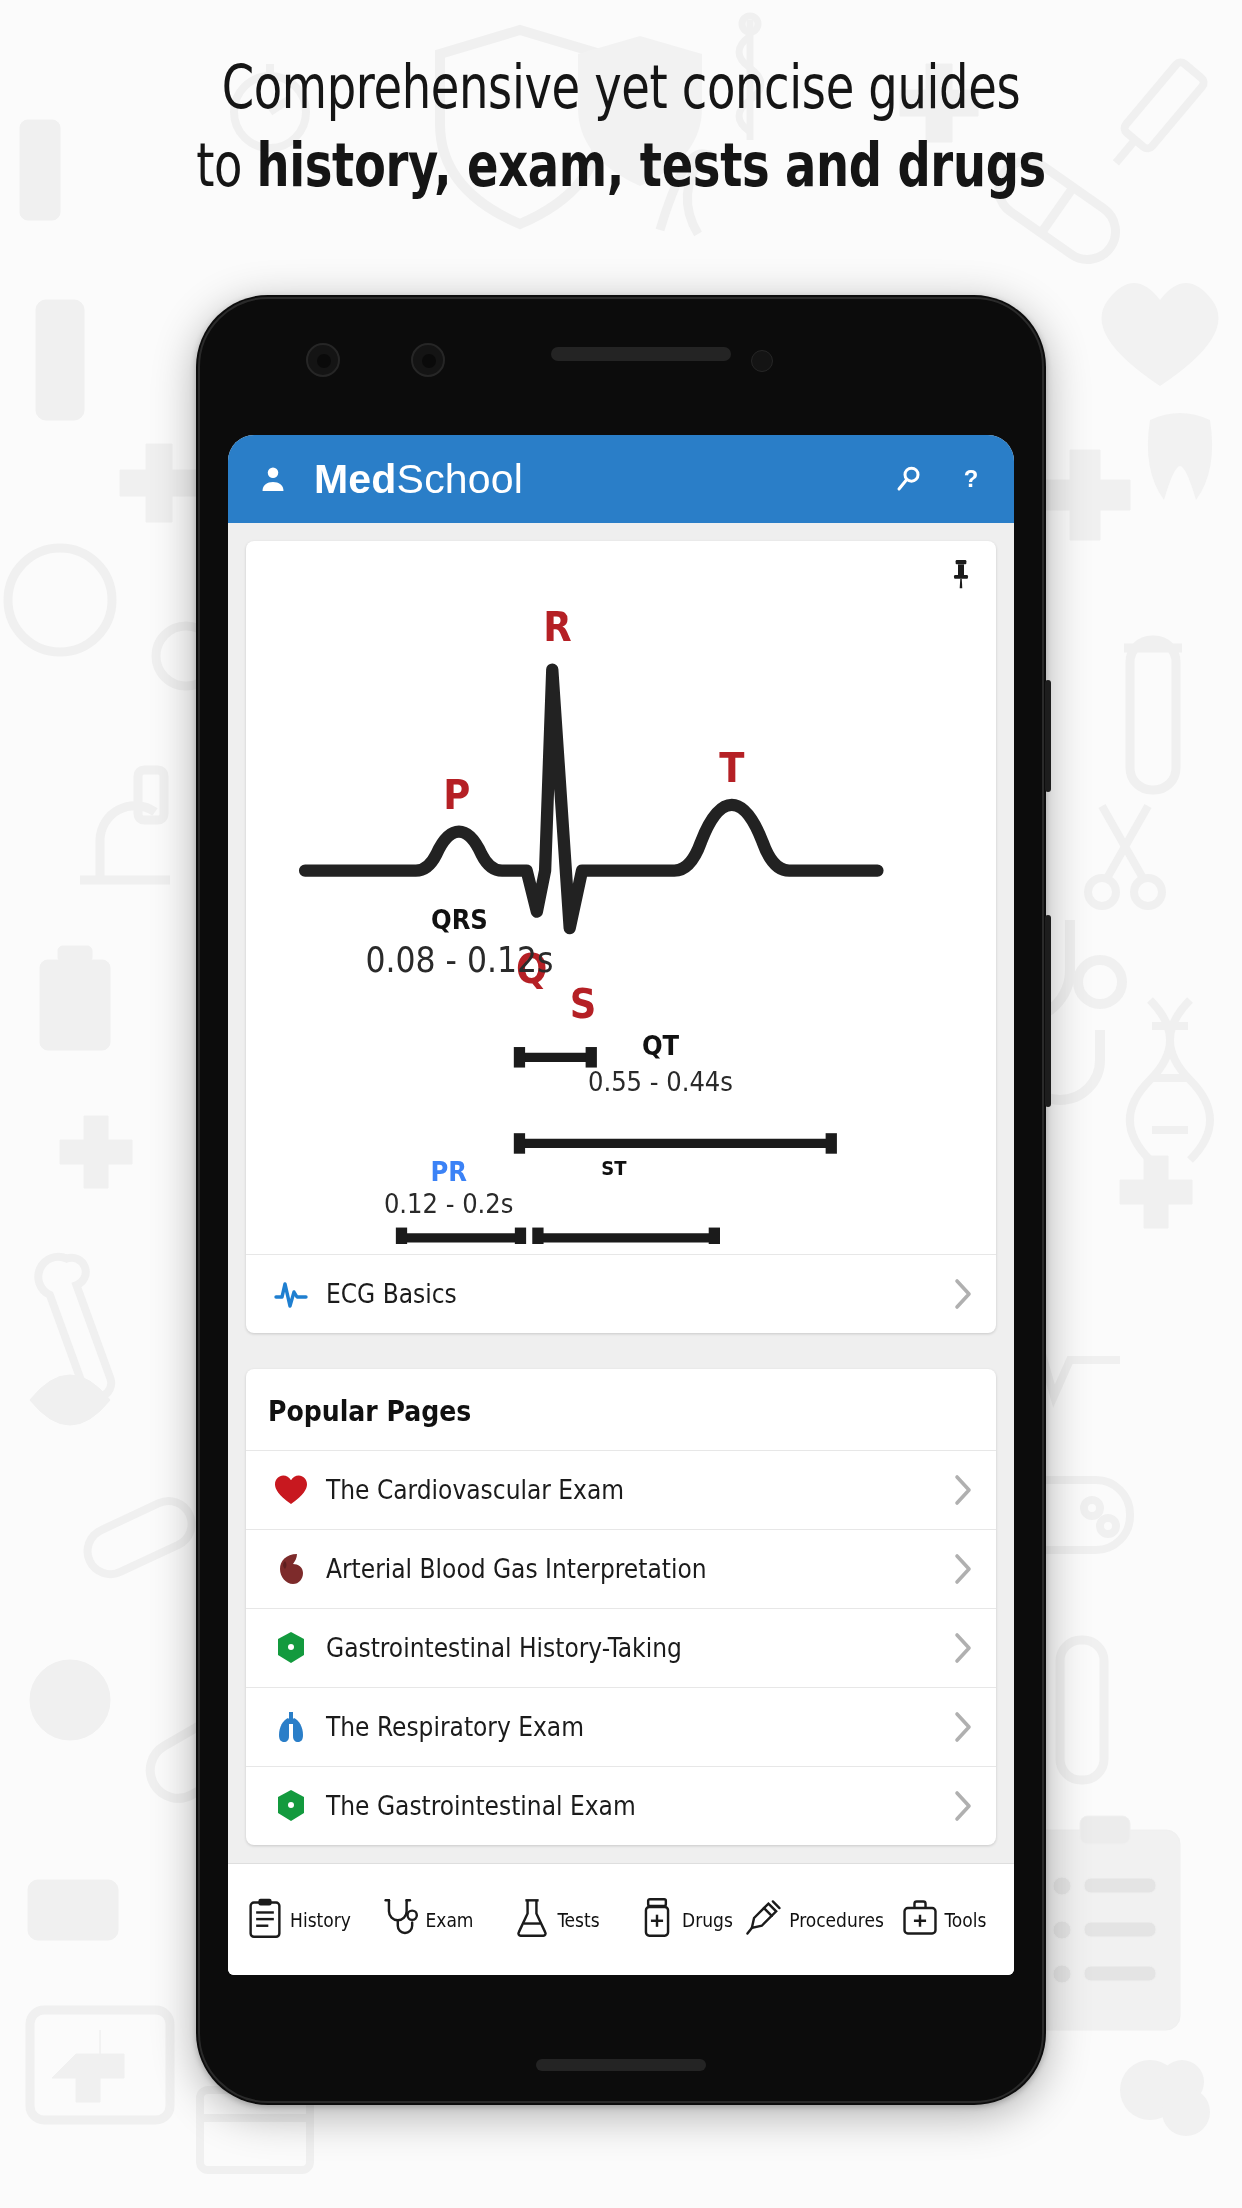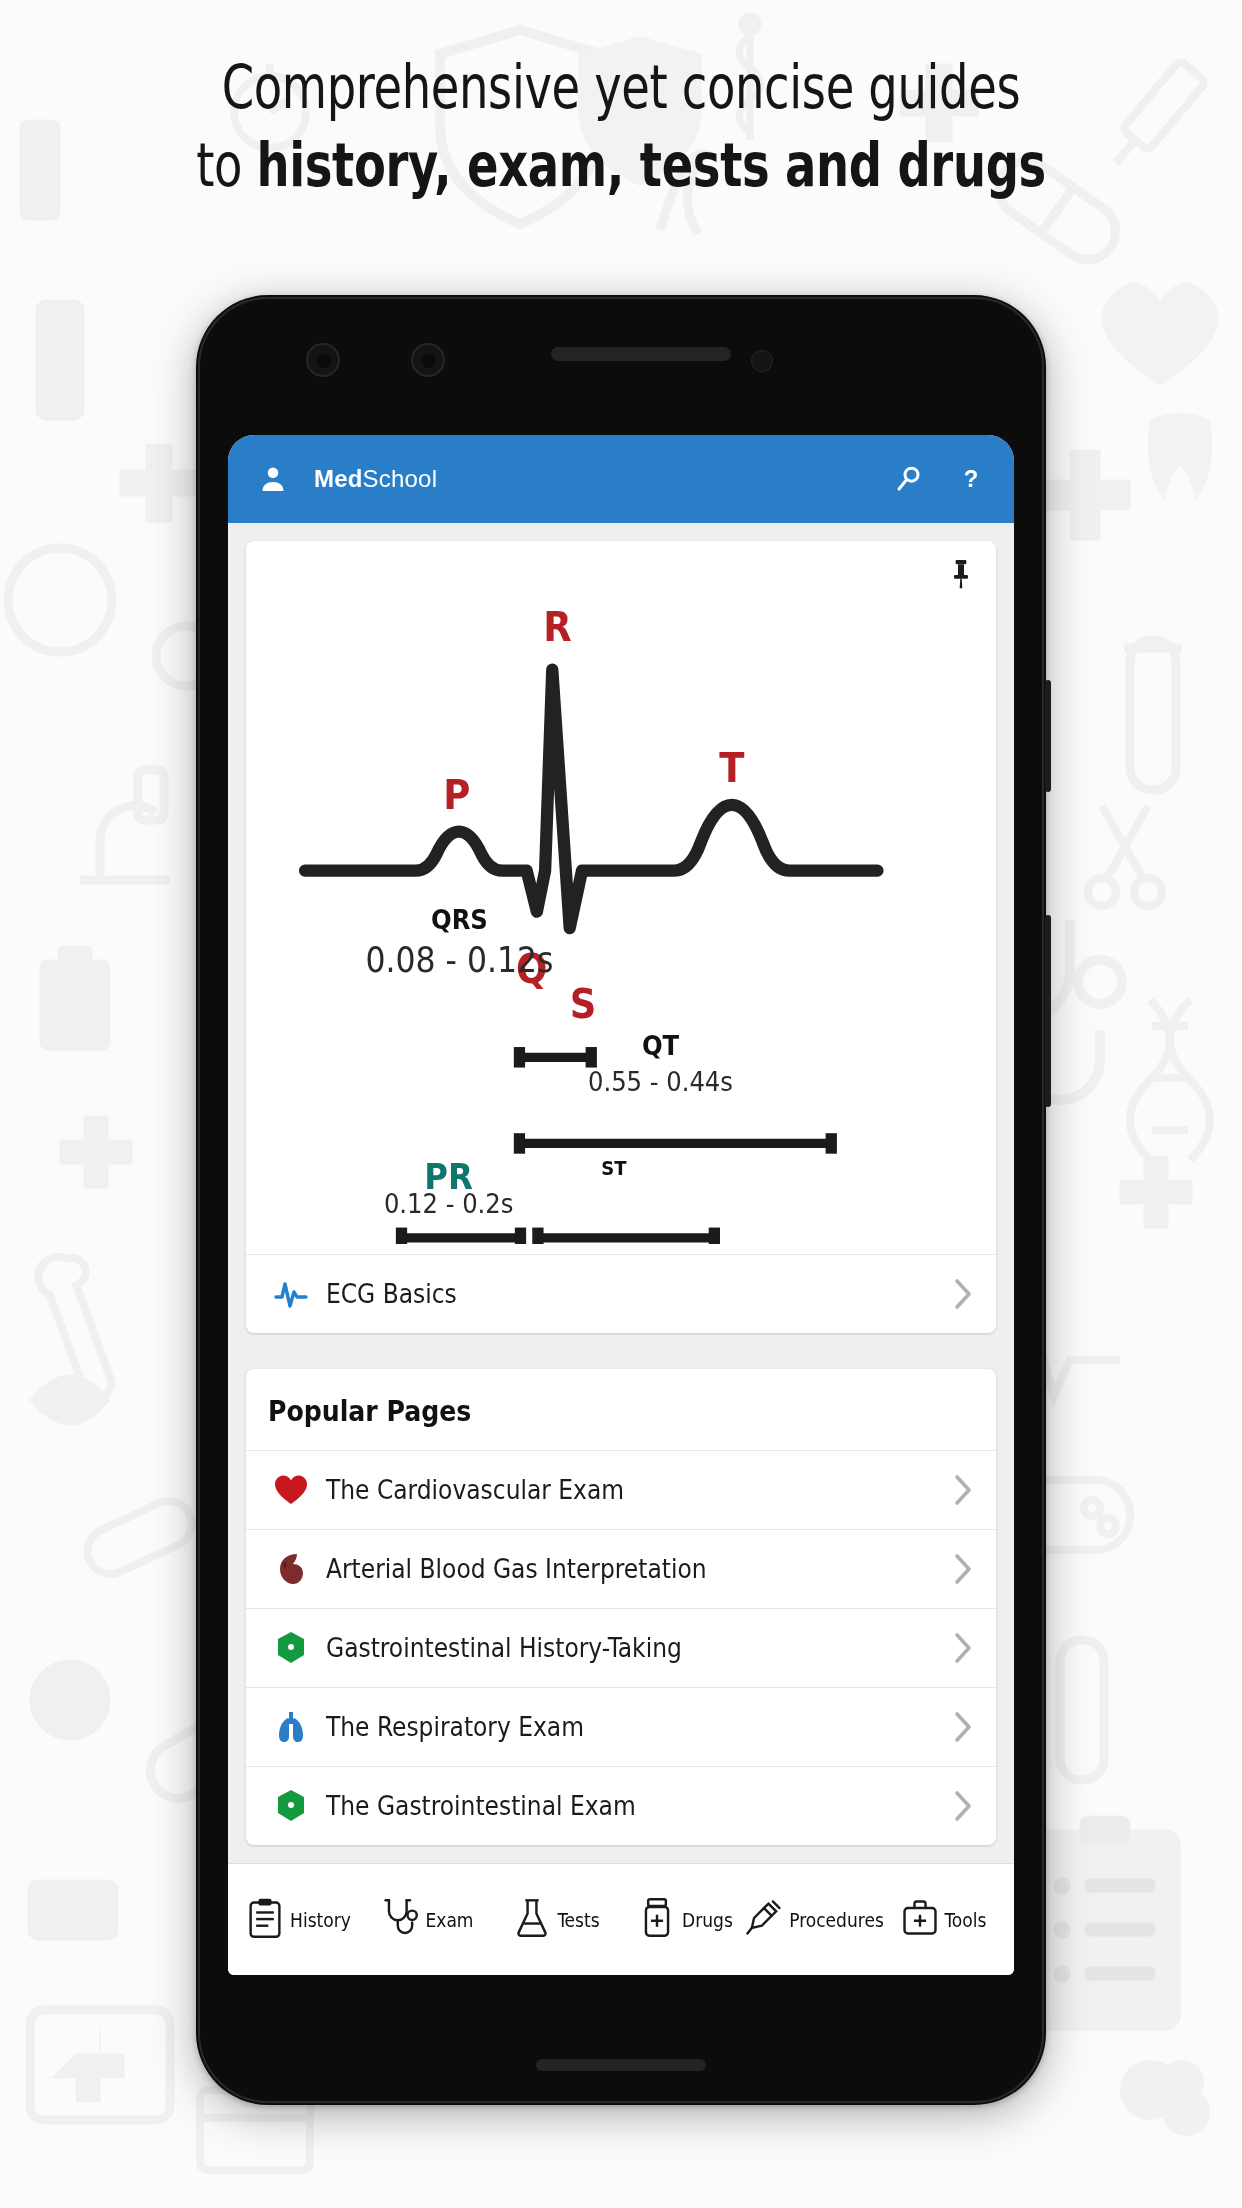--- a/index.html
+++ b/index.html
@@ -112,21 +112,21 @@
     height: 88px;
     background: #2a7ec8;
     display: flex;
     align-items: center;
     padding: 0 30px;
     flex: 0 0 auto;
   }
   .appbar .person { margin-right: 26px; display: flex; }
   .appbar .title {
     color: #fff;
-    font-size: 24px;
+    font-size: 41px;
     letter-spacing: 0.2px;
     white-space: nowrap;
   }
   .appbar .title .b { font-weight: 700; }
   .appbar .title .n { font-weight: 400; }
   .appbar .spacer { flex: 1; }
   .appbar .act { margin-left: 34px; display: flex; align-items: center; }
 
   .scrollarea {
     flex: 1 1 auto;
@@ -478,21 +478,21 @@
             </g>
           </svg>
 
           <div style="position:relative; margin-top:-366px; height:366px; font-family:'DejaVu Sans Condensed','Liberation Sans',sans-serif;">
             <div style="position:absolute; left:27.5%; top:26px; transform:translateX(-50%); font-size:27px; font-weight:700; color:#111; white-space:nowrap;">QRS</div>
             <div style="position:absolute; left:27.5%; top:62px; transform:translateX(-50%); font-size:35px; color:#2a2a2a; white-space:nowrap;">0.08 - 0.12s</div>
 
             <div style="position:absolute; left:55.5%; top:152px; transform:translateX(-50%); font-size:27px; font-weight:700; color:#111; white-space:nowrap;">QT</div>
             <div style="position:absolute; left:55.5%; top:188px; transform:translateX(-50%); font-size:27px; color:#2a2a2a; white-space:nowrap;">0.55 - 0.44s</div>
 
-            <div style="position:absolute; left:26%; top:278px; transform:translateX(-50%); font-size:36px; font-weight:700; color:#0f766e; white-space:nowrap;">PR</div>
+            <div style="position:absolute; left:26%; top:278px; transform:translateX(-50%); font-size:27px; font-weight:700; color:#3b82f6; white-space:nowrap;">PR</div>
             <div style="position:absolute; left:26%; top:310px; transform:translateX(-50%); font-size:27px; color:#2a2a2a; white-space:nowrap;">0.12 - 0.2s</div>
 
             <div style="position:absolute; left:49%; top:278px; transform:translateX(-50%); font-size:20px; font-weight:700; color:#111; white-space:nowrap;">ST</div>
           </div>
         </div>
 
         <div class="row-link">
           <span class="ricon">
             <svg width="34" height="30" viewBox="0 0 34 30" fill="none" stroke="#1f7fd0" stroke-width="3.4" stroke-linecap="round" stroke-linejoin="round">
               <path d="M2 18 h6 l3 -13 l5 22 l4 -14 l3 5 h9"></path>

